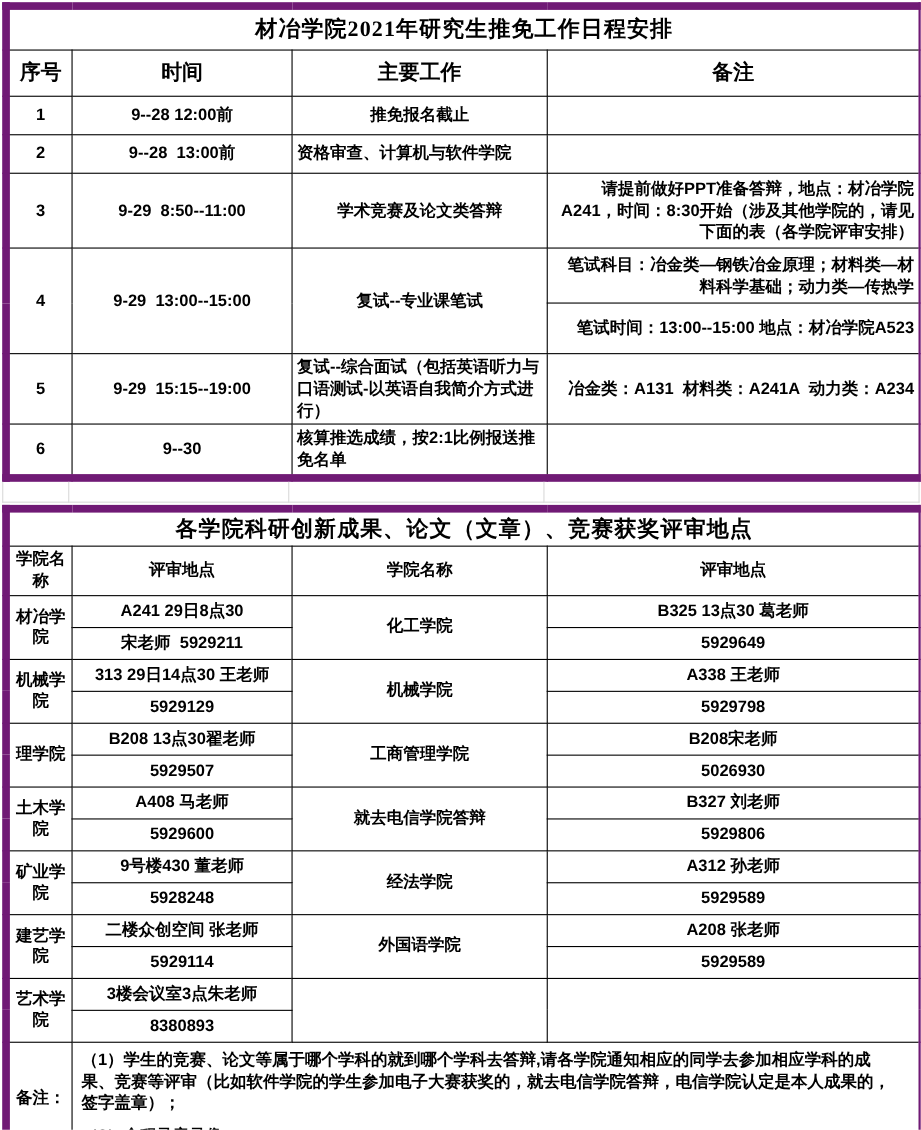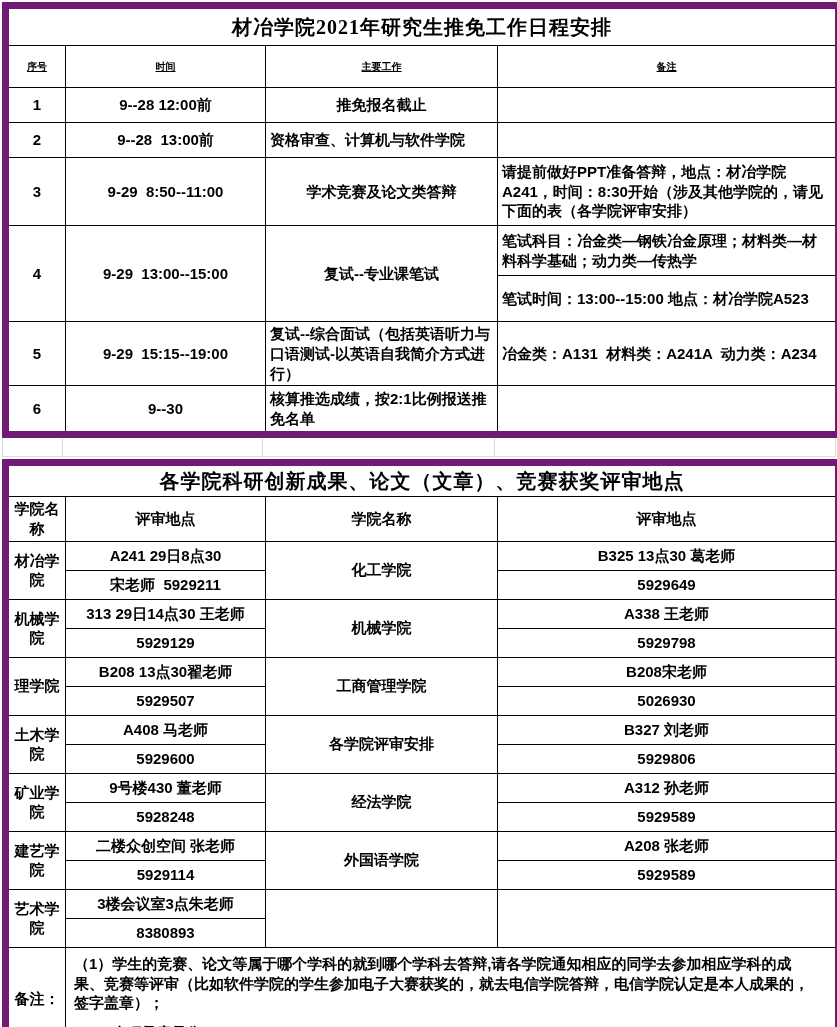--- a/index.html
+++ b/index.html
@@ -16,24 +16,24 @@
     vertical-align:middle;text-align:center;
     font-size:15px;line-height:1.32;
     padding:2px 4px;box-sizing:border-box;overflow:hidden;
     font-weight:bold;
   }
   table.bordered{border:7px solid #701a75;}
   .title-cell{
     font-family:"Liberation Serif","DejaVu Serif",serif;
     font-size:20px;letter-spacing:1px;border-bottom:1px solid #000;
   }
-  .hdr-serif{font-family:"Liberation Serif","DejaVu Serif",serif;font-size:10px;text-decoration:underline;}
+  .hdr-serif{font-family:"Liberation Serif","DejaVu Serif",serif;font-size:19px;}
   .l{text-align:left;}
   .pre{white-space:pre-wrap;}
-  .note{ text-align:left;}
+  .note{ text-align:right;}
   
   table.gap{border:none;margin:0;}
   table.gap td{
     border:1px solid #d9d9d9;border-top:none;height:18px;padding:0;
   }
   .spacer2{height:2px;}
   .remarks-cell{text-align:left;padding:6px 8px;}
   .remarks-cell .para{margin:0 16px 10px 0;}
   .remarks-cell .para:last-child{margin-bottom:0;}
   .college{padding:2px 1px;}
@@ -167,21 +167,21 @@
       <td class="pre">B208宋老师</td>
     </tr>
     <tr style="height:29px">
       <td class="pre">5929507</td>
       <td class="pre">5026930</td>
     </tr>
 
     <tr style="height:29px">
       <td rowspan="2" class="college">土木学院</td>
       <td class="pre">A408 马老师</td>
-      <td rowspan="2">各学院评审安排</td>
+      <td rowspan="2">就去电信学院答辩</td>
       <td class="pre">B327 刘老师</td>
     </tr>
     <tr style="height:29px">
       <td class="pre">5929600</td>
       <td class="pre">5929806</td>
     </tr>
 
     <tr style="height:29px">
       <td rowspan="2" class="college">矿业学院</td>
       <td class="pre">9号楼430 董老师</td>

